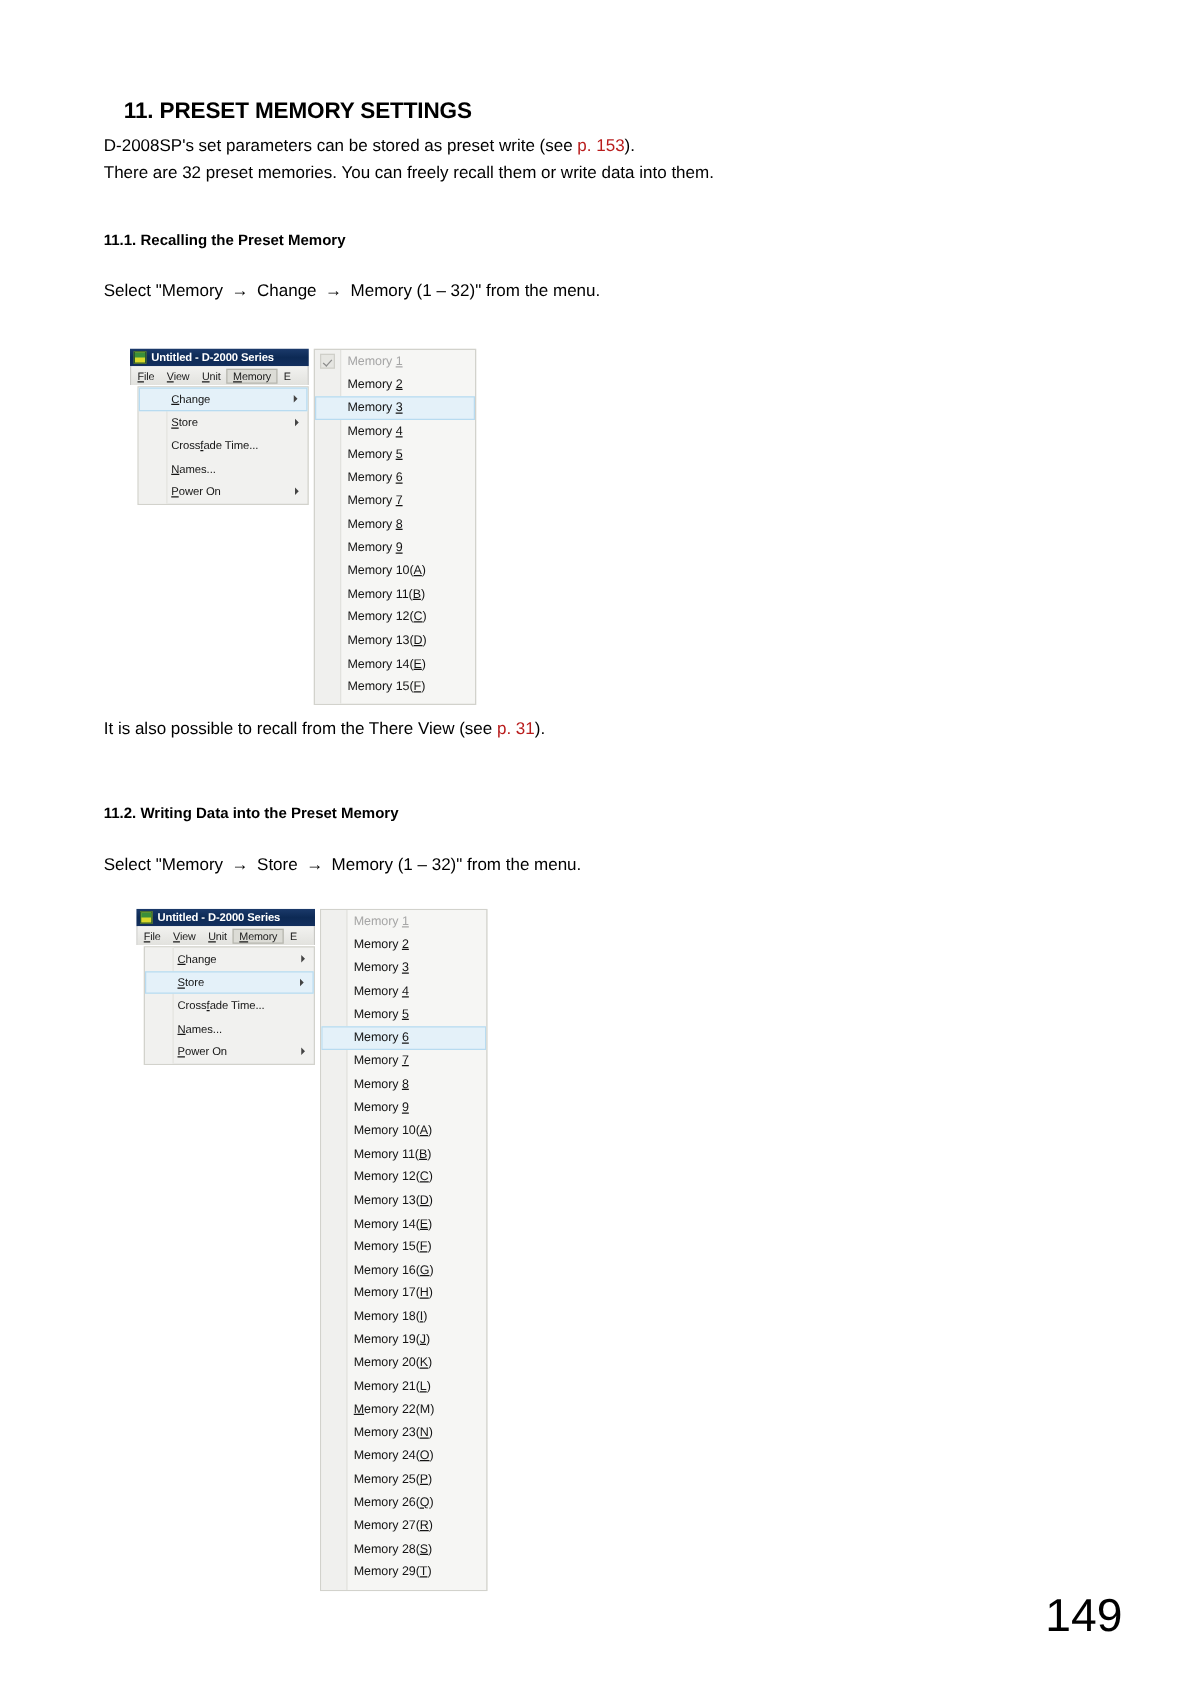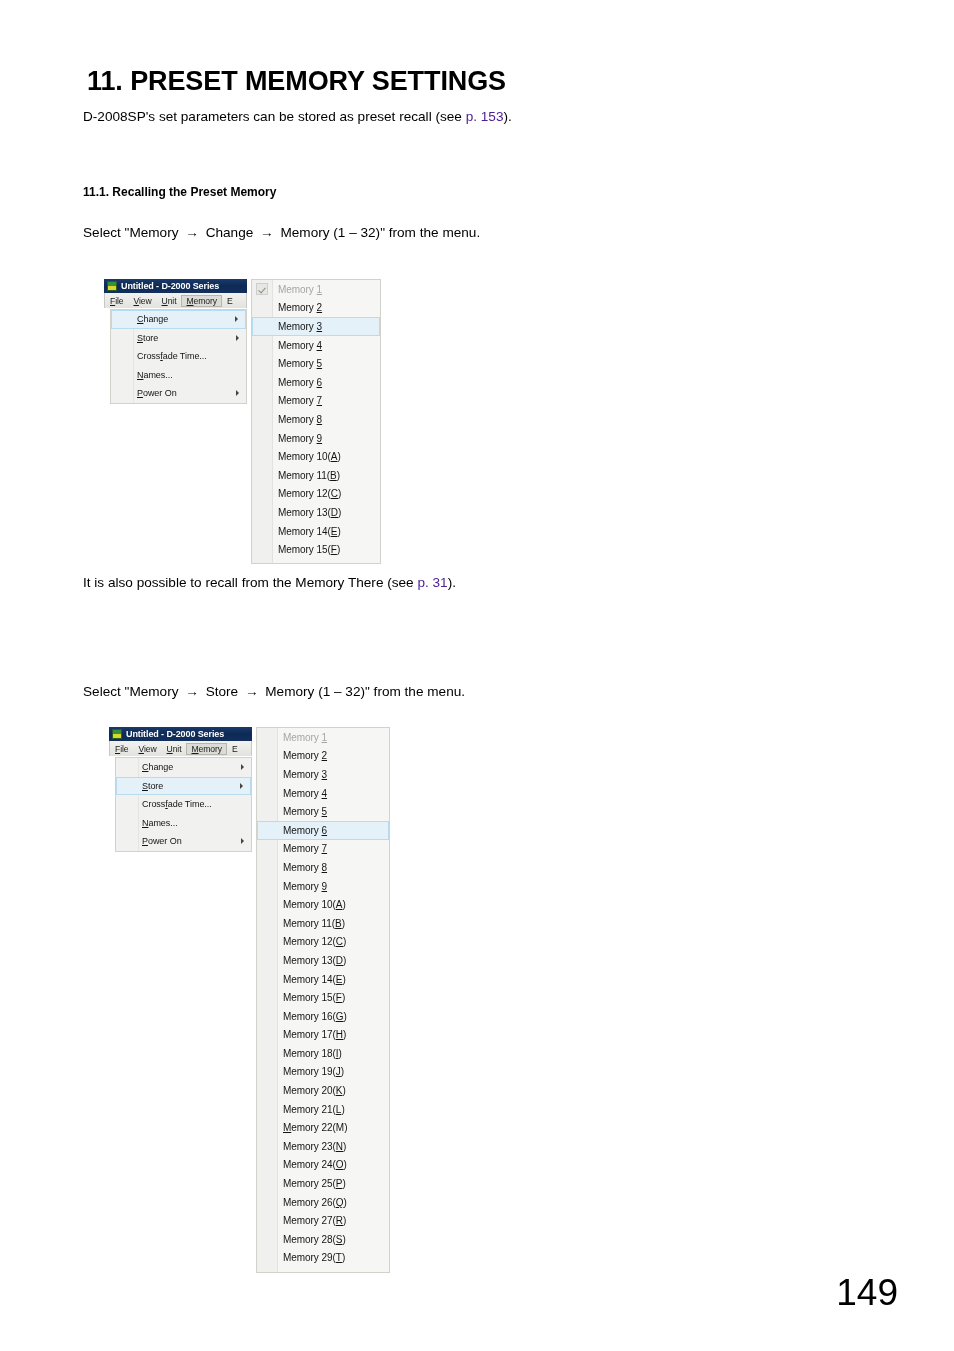--- a/index.html
+++ b/index.html
@@ -19,43 +19,43 @@
   .page {
     position: relative;
     width: 954px;
     height: 1351px;
     box-sizing: border-box;
     padding: 0 56px;
   }
 
   
   h1.chapter-title {
-    font-size: 27px;
+    font-size: 18px;
     font-weight: bold;
     letter-spacing: -0.1px;
-    margin: 4px;
+    margin: 16px;
     position: absolute;
     left: 83px;
     top: 62px;
   }
   h2.section-title {
     font-size: 12px;
     font-weight: bold;
     margin: 0;
     position: absolute;
     left: 83px;
   }
   .body-line {
     font-size: 13.6px;
     position: absolute;
     left: 83px;
     white-space: nowrap;
   }
   .link {
-    color: #4c1d95;
+    color: #b91c1c;
   }
   .arrow {
     font-size: 13.6px;
     padding: 0 3px;
   }
 
   
   .page-number {
     position: absolute;
     right: 56px;
@@ -233,22 +233,23 @@
   }
 </style>
 </head>
 <body>
 
 <div class="page">
 
   <h1 class="chapter-title">11. PRESET MEMORY SETTINGS</h1>
 
   <div class="body-line" style="top:109px;">
-    <span>D-2008SP's set parameters can be stored as preset recall (see </span><span class="link">p. 153</span><span>).</span>
+    <span>D-2008SP's set parameters can be stored as preset write (see </span><span class="link">p. 153</span><span>).</span>
   </div>
+  <div class="body-line" style="top:130px;">There are 32 preset memories. You can freely recall them or write data into them.</div>
 
   <h2 class="section-title" style="top:185px;">11.1. Recalling the Preset Memory</h2>
 
   <div class="body-line" style="top:225px;">
     <span>Select "Memory</span>
     <span class="arrow">→</span>
     <span>Change</span>
     <span class="arrow">→</span>
     <span>Memory (1 – 32)" from the menu.</span>
   </div>
@@ -340,23 +341,24 @@
             <span>Memory 14(<u>E</u>)</span>
           </div>
           <div class="mem-item">
             <span>Memory 15(<u>F</u>)</span>
           </div>
         </div>
     </div>
   </div>
 
   <div class="body-line" style="top:575px;">
-    <span>It is also possible to recall from the Memory There (see </span><span class="link">p. 31</span><span>).</span>
+    <span>It is also possible to recall from the There View (see </span><span class="link">p. 31</span><span>).</span>
   </div>
 
+  <h2 class="section-title" style="top:643px;">11.2. Writing Data into the Preset Memory</h2>
 
   <div class="body-line" style="top:684px;">
     <span>Select "Memory</span>
     <span class="arrow">→</span>
     <span>Store</span>
     <span class="arrow">→</span>
     <span>Memory (1 – 32)" from the menu.</span>
   </div>
 
   <div class="figure" style="left:109px; top:727px; width:285px; height:546px; overflow:hidden;">

